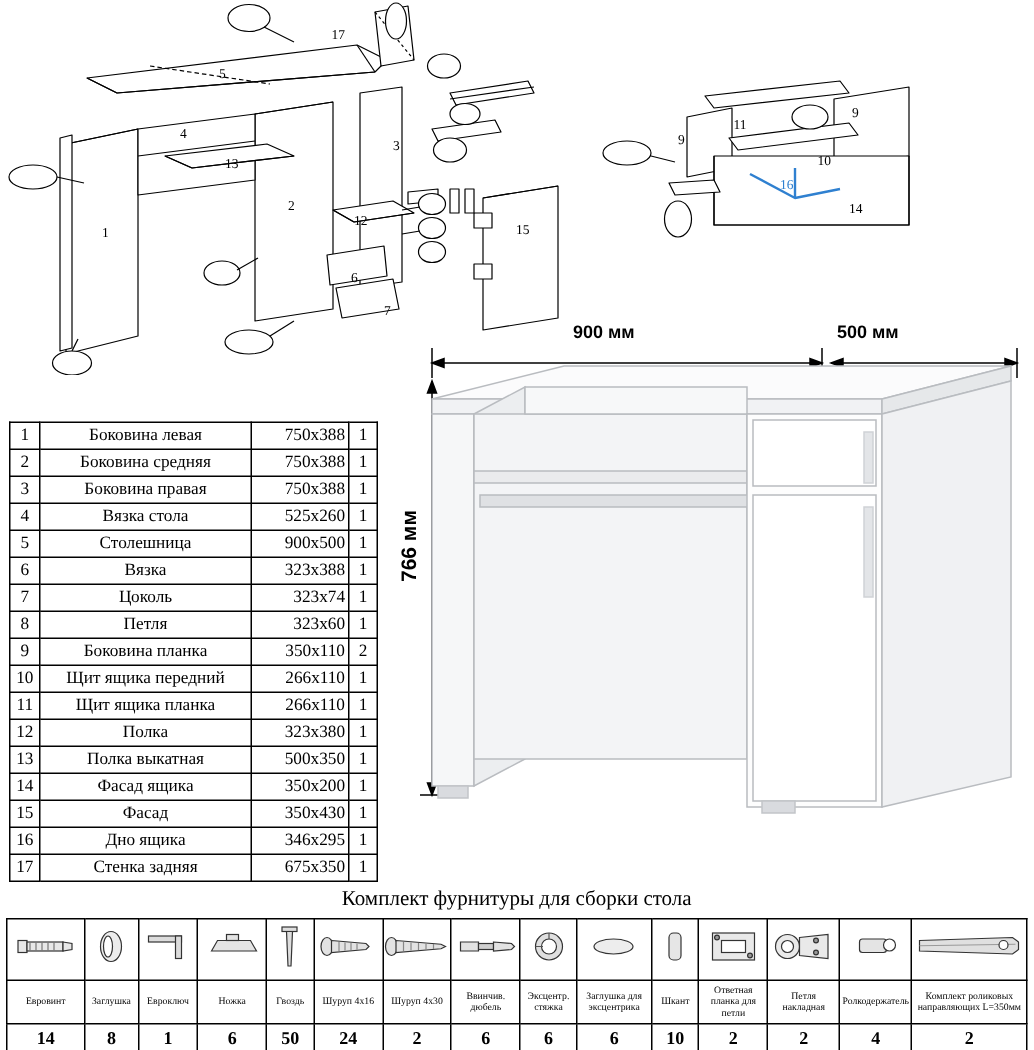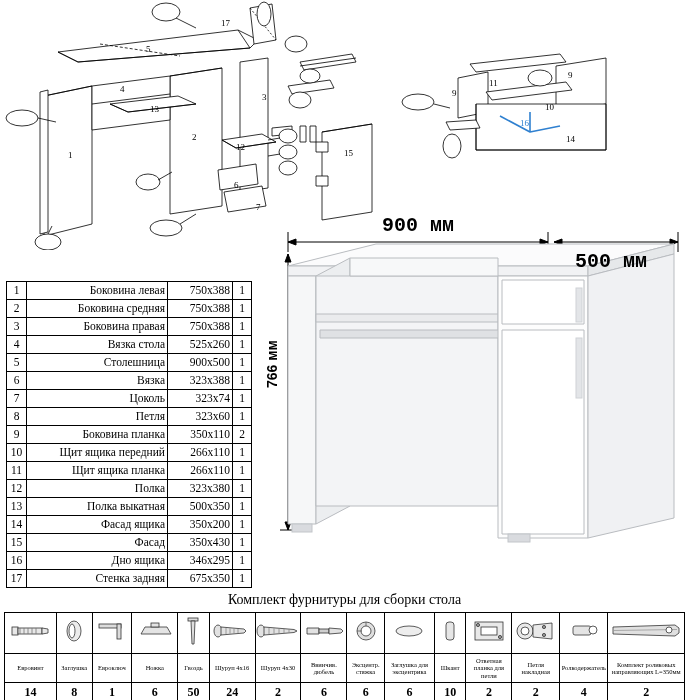--- a/index.html
+++ b/index.html
@@ -25,29 +25,29 @@
     font-size:11.5px;
   }
   .parts-table td{
     border:1px solid #000;
     padding:1px 2px;
     height:15px;
     line-height:13px;
     white-space:nowrap;
   }
   .pt-num{width:15px;text-align:center;}
-  .pt-name{text-align:right;}
+  .pt-name{text-align:center;}
   .pt-size{width:60px;text-align:right;}
   .pt-qty{width:14px;text-align:center;}
 
   
   .render-area{position:absolute;left:258px;top:218px;width:428px;height:360px;}
   .dim-top-label{
-    position:absolute;font-size:20px;font-weight:bold;
-    font-family:Liberation Mono, monospace;
+    position:absolute;font-size:12px;font-weight:bold;
+    font-family:Liberation Sans, sans-serif;
   }
   .dim-left-label{
     position:absolute;font-size:14px;font-weight:bold;
     font-family:"Liberation Sans", sans-serif;
     transform:rotate(-90deg);transform-origin:left top;
   }
 
   
   .kit-title{
     position:absolute;left:0;top:592px;width:689px;text-align:center;
@@ -346,21 +346,21 @@
 
         <rect x="318" y="70" width="6" height="34" fill="#e3e5e8" stroke="#cfd2d6"></rect>
         <rect x="318" y="120" width="6" height="60" fill="#e3e5e8" stroke="#cfd2d6"></rect>
 
         <rect x="34" y="306" width="20" height="8" fill="#d9dbdf" stroke="#c2c5c9"></rect>
         <rect x="250" y="316" width="22" height="8" fill="#d9dbdf" stroke="#c2c5c9"></rect>
       </g>
     </svg>
 
     <div class="dim-top-label" style="left:124px;top:-4px;">900 мм</div>
-    <div class="dim-top-label" style="left:317px;top:-4px;margin-top:36px;">500 мм</div>
+    <div class="dim-top-label" style="left:300px;top:-4px;">500 мм</div>
     <div class="dim-left-label" style="left:6px;top:170px;">766 мм</div>
   </div>
 
   <div class="kit-title">Комплект фурнитуры для сборки стола</div>
 
   <table class="kit-table">
     <tbody>
       <tr class="kit-icon-row" id="kit-icons">
           <td style="width: 50px;"><svg width="44" height="26">
               <g stroke="#333" fill="#e8e8e8" stroke-width="0.8">

